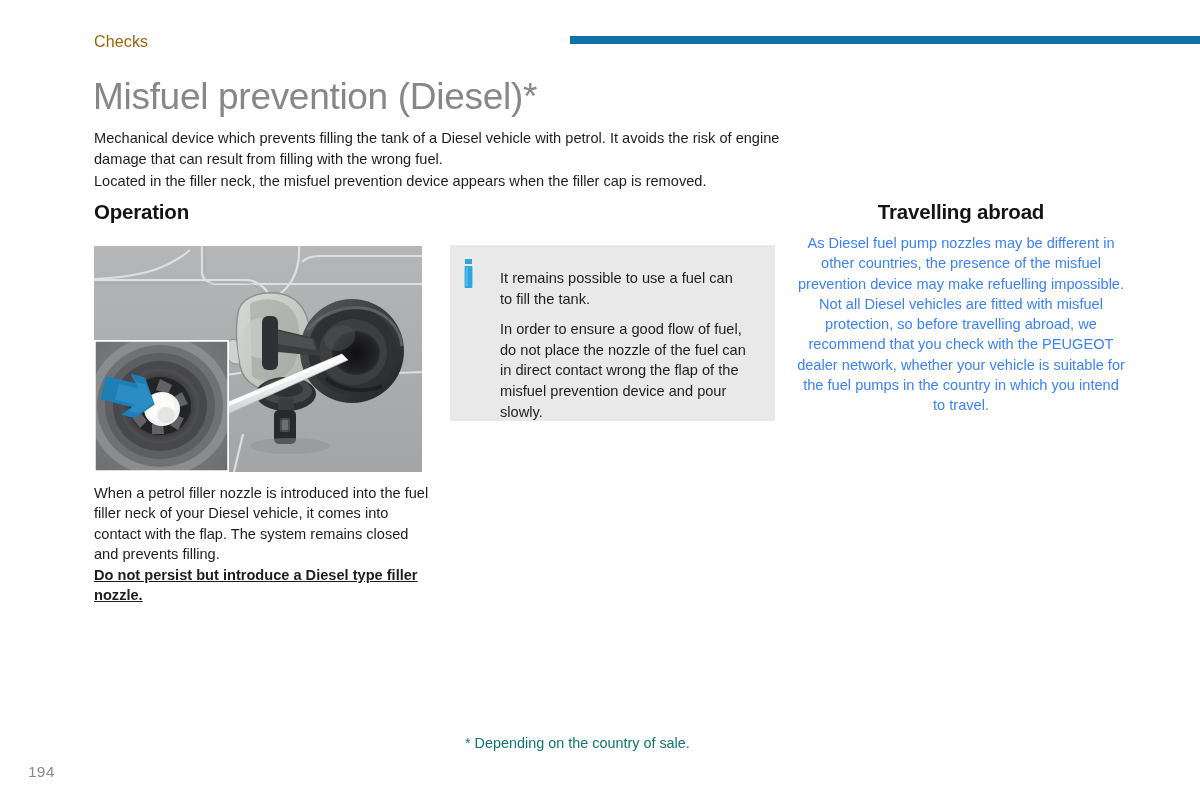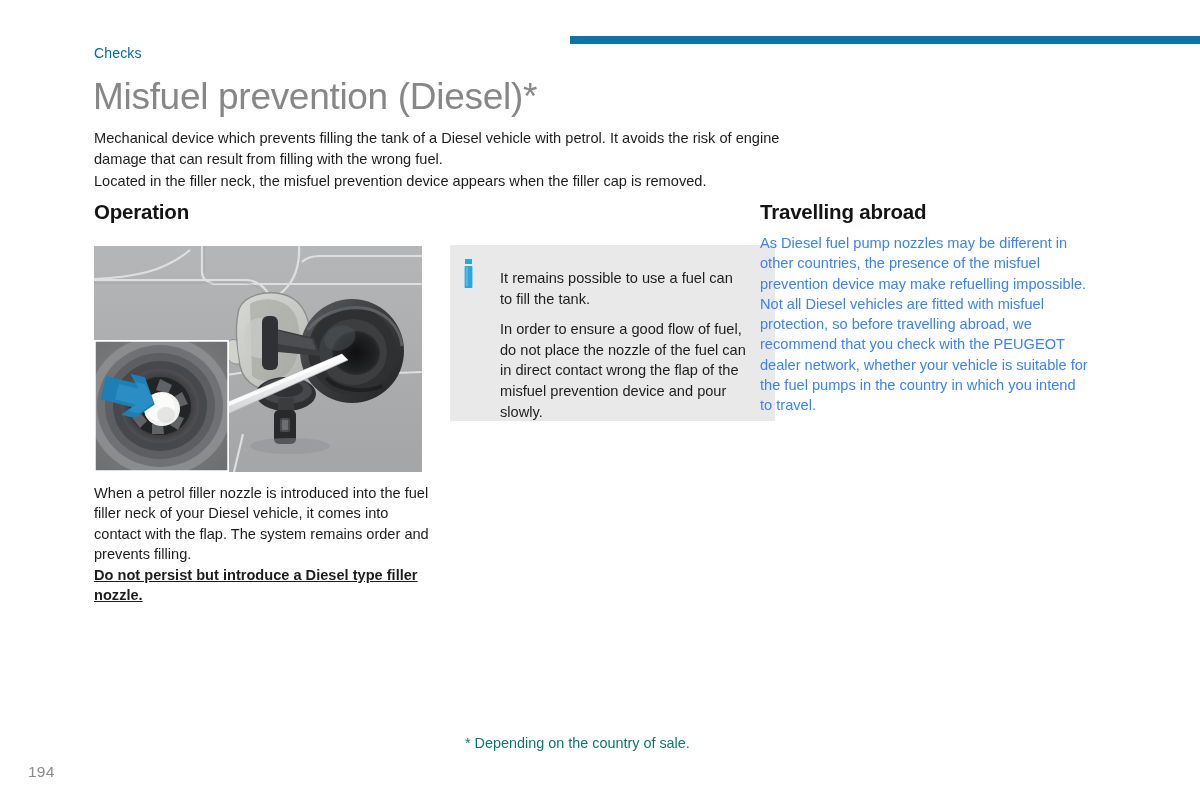--- a/index.html
+++ b/index.html
@@ -22,25 +22,24 @@
     position: relative;
     width: 1200px;
     height: 800px;
   }
 
   
   .running-head {
     position: absolute;
     left: 94px;
     top: 33px;
-    font-size: 14px;
-    color: #0369a1;
+    font-size: 16px;
+    color: #a16207;
     letter-spacing: 0.15px;
     white-space: nowrap;
-    margin-top: 12px;
   }
   .header-rule {
     position: absolute;
     left: 570px;
     top: 36px;
     width: 630px;
     height: 8px;
     background: #0e74a8;
   }
 
@@ -71,23 +70,24 @@
 
   
   .col-left {
     position: absolute;
     left: 94px;
     top: 200px;
     width: 328px;
   }
   .col-right {
     position: absolute;
-    left: 760px;
+    left: 796px;
     top: 200px;
     width: 330px;
+    text-align: center;
   }
 
   h2.section-title {
     margin: 0 0 0 0;
     font-size: 20.5px;
     font-weight: bold;
     color: #141414;
     letter-spacing: -0.2px;
   }
 
@@ -325,21 +325,21 @@
         </g>
 
         <rect x="0.5" y="94.5" width="134" height="131" fill="none" stroke="#ffffff" stroke-width="2.5"></rect>
       </g>
 
       <ellipse cx="196" cy="200" rx="40" ry="8" fill="#8e9092" opacity="0.45"></ellipse>
     </svg>
   </div>
 
   <div class="caption">
-    <p>When a petrol filler nozzle is introduced into the fuel filler neck of your Diesel vehicle, it comes into contact with the flap. The system remains order and prevents filling.</p>
+    <p>When a petrol filler nozzle is introduced into the fuel filler neck of your Diesel vehicle, it comes into contact with the flap. The system remains closed and prevents filling.</p>
     <p class="bold">Do not persist but introduce a Diesel type filler nozzle.</p>
   </div>
 
   <div class="note-box">
     <div class="note-inner">
       <span class="info-icon">
         <svg width="10" height="30" viewBox="0 0 10 30" xmlns="http://www.w3.org/2000/svg">
           <rect x="1" y="0" width="7" height="5" fill="#2ba6e0"></rect>
           <rect x="0.6" y="7" width="7.8" height="22" rx="0.8" fill="#2ba6e0"></rect>
           <rect x="1.6" y="8" width="2.2" height="19" fill="#5fc0ea" opacity="0.8"></rect>

